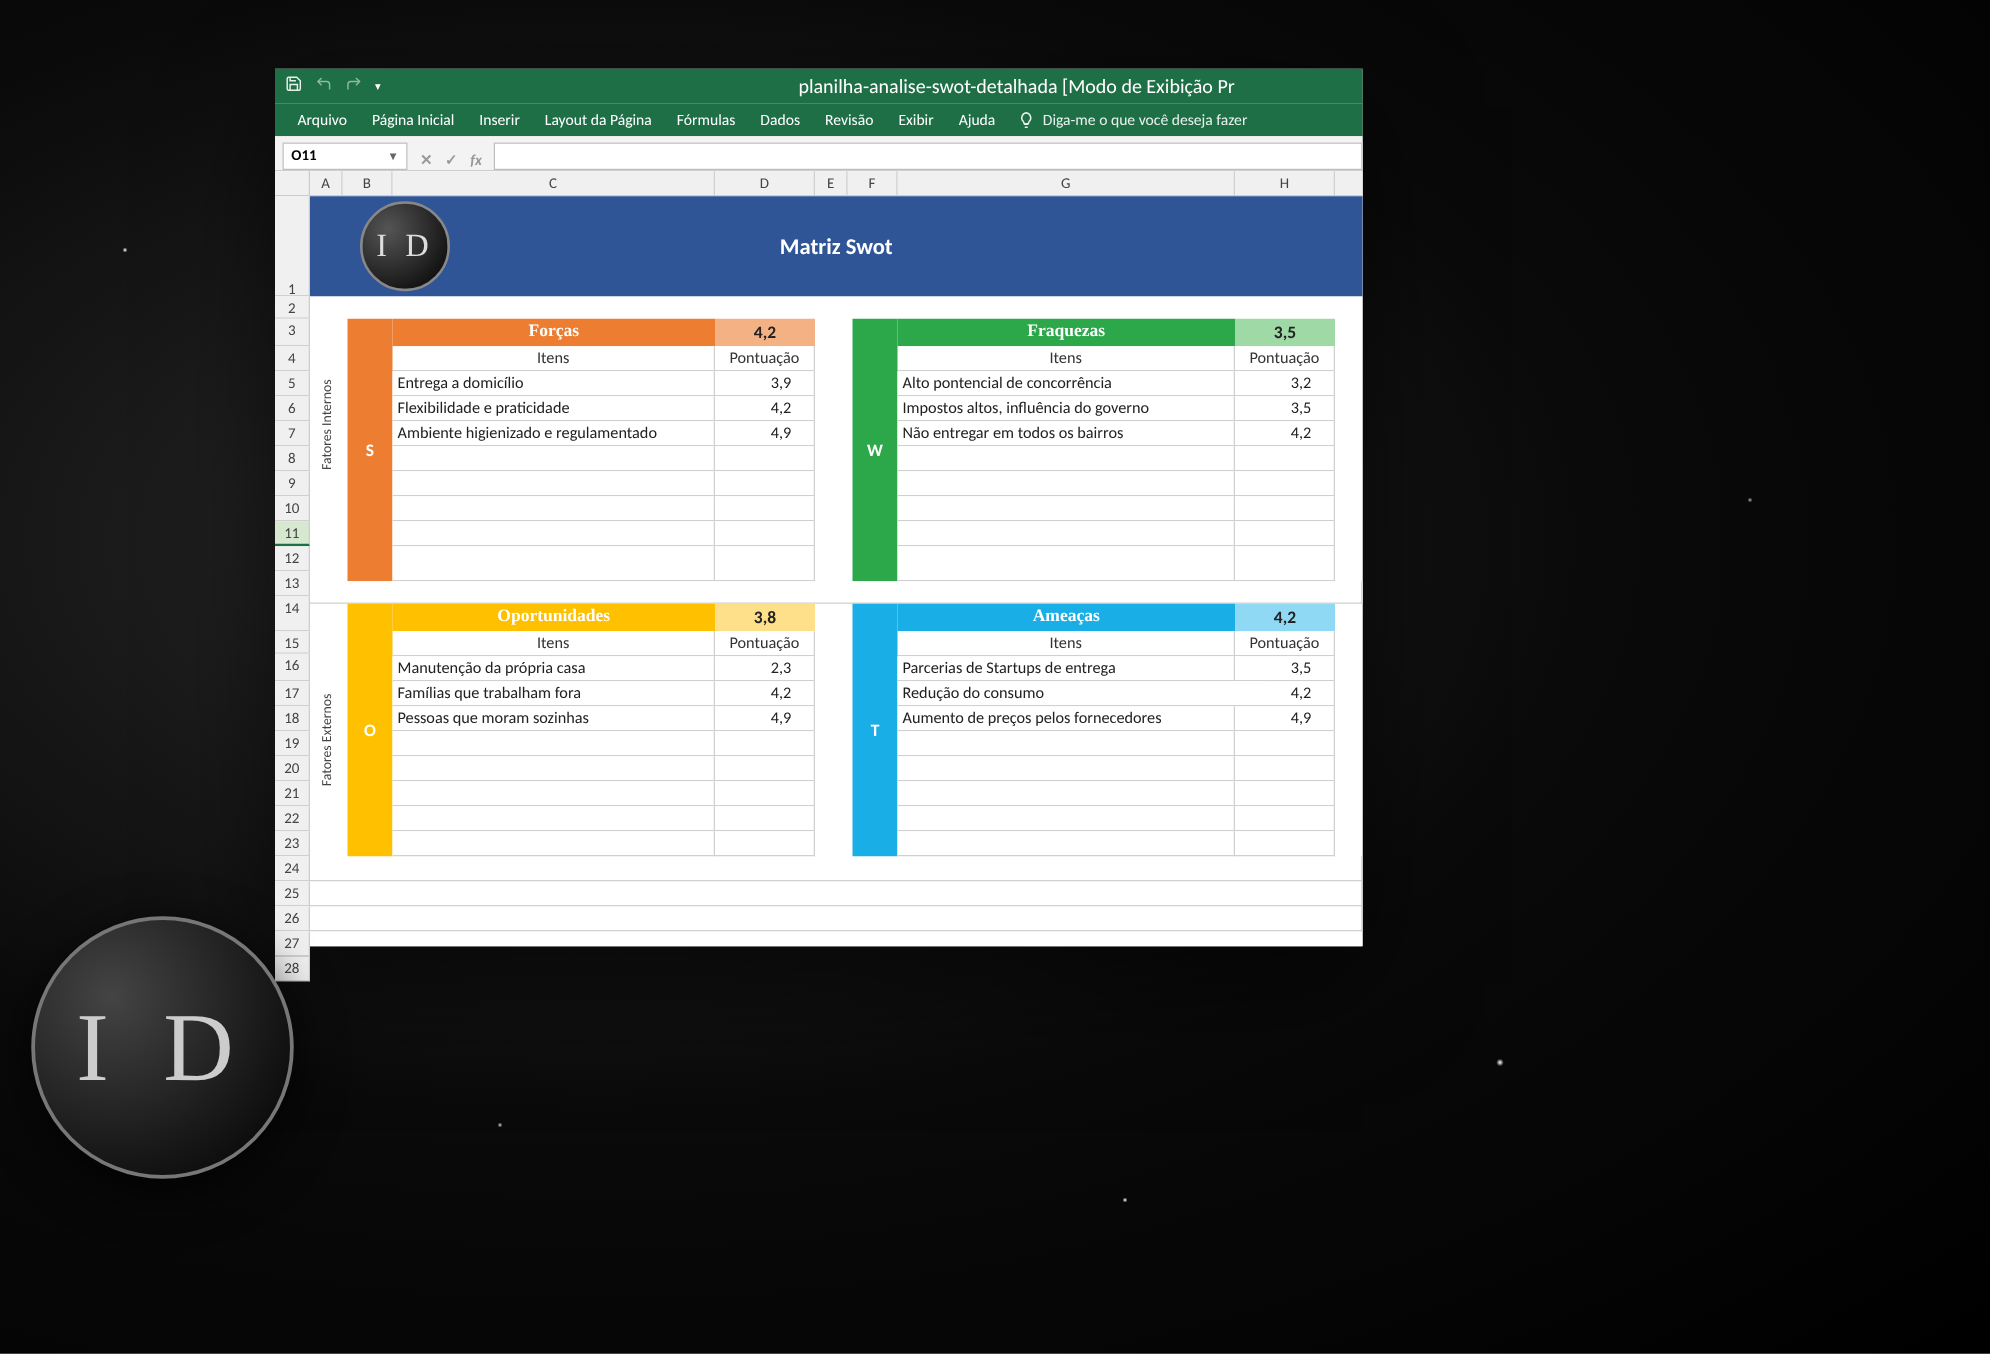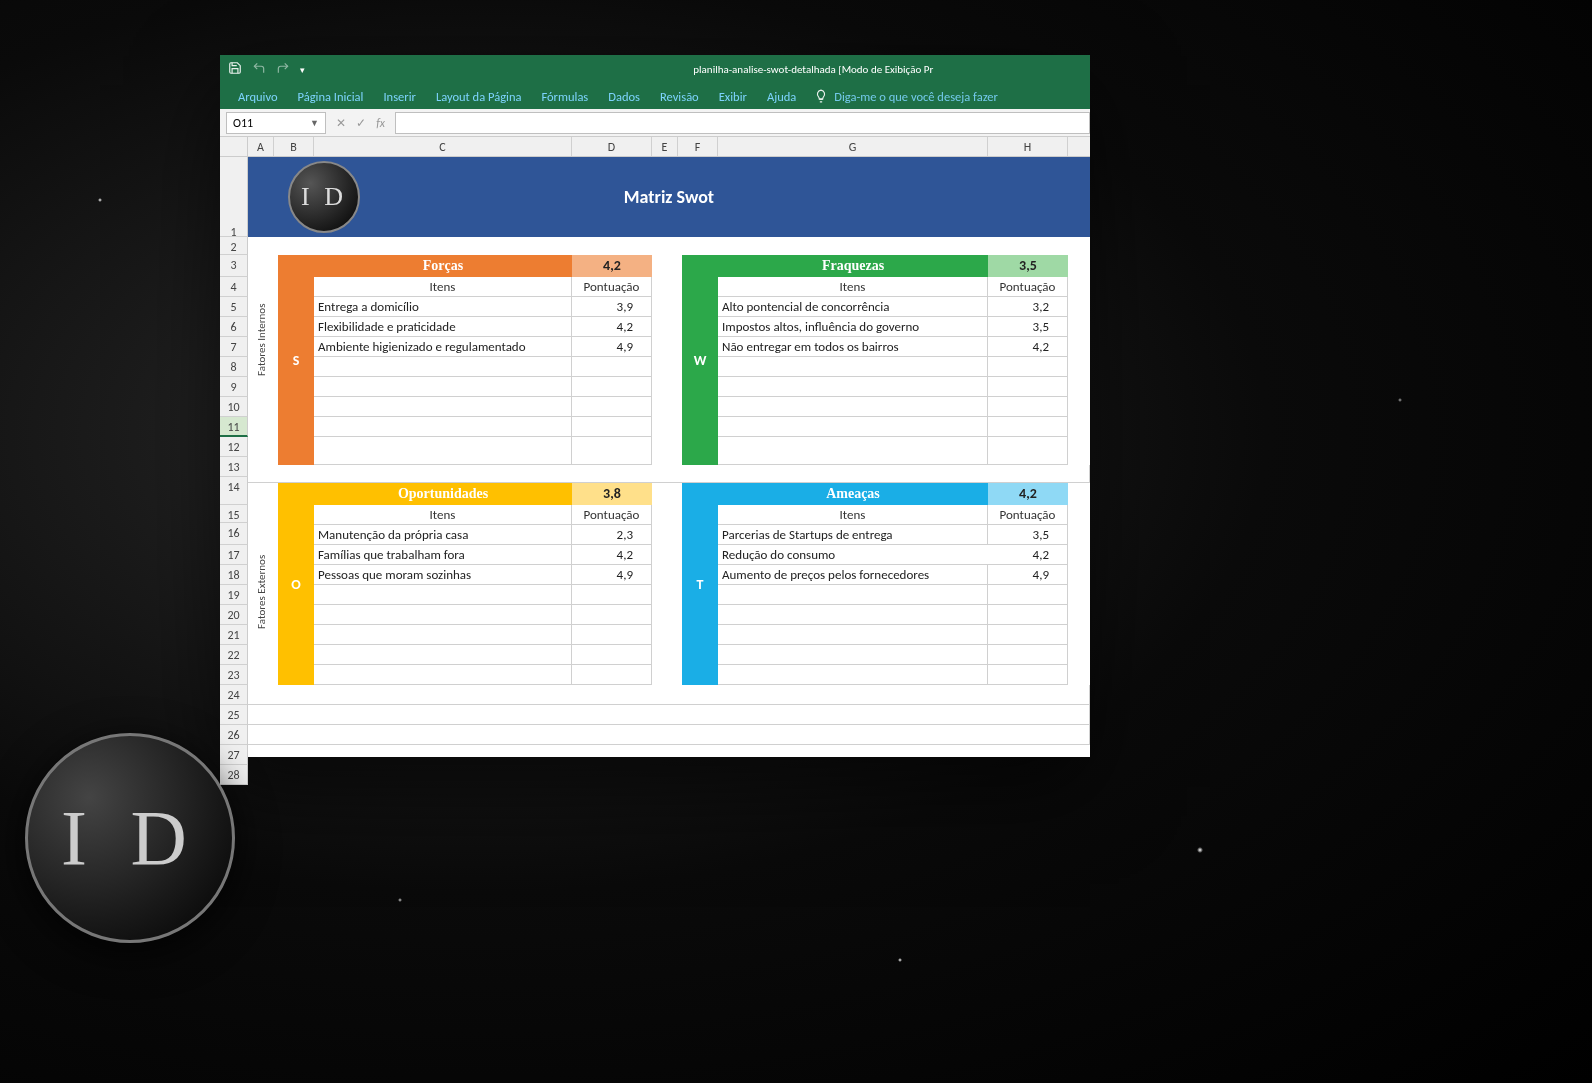--- a/index.html
+++ b/index.html
@@ -38,40 +38,41 @@
     align-items: center;
     padding: 0 8px;
     color: #fff;
     font-size: 12px;
   }
   .qat { display:flex; align-items:center; gap:10px; }
   .qat .icon { opacity:.9; }
   .titlebar .title-text {
     flex:1; text-align:center; white-space:nowrap; overflow:hidden;
     padding-left: 240px;
-    font-size: 11px;
+    font-size: 16px;
   }
   .ribbon-tabs {
     height: 26px;
     background: #1e6f46;
     display:flex; align-items:center;
-    color:#7dd3fc;
+    color:#ffffff;
     padding: 0 10px;
     gap: 4px;
     font-size: 12.5px;
   }
   .ribbon-tabs .tab { padding: 4px 8px; cursor:pointer; }
   .ribbon-tabs .tell-me { display:flex; align-items:center; gap:6px; margin-left:6px; opacity:.9;}
   .bulb { width:14px; height:14px; }
   .name-fx-bar {
     height: 28px;
     background: #f3f3f3;
     border-bottom: 1px solid #ccc;
-    display:flex; align-items:center;
+    display:flex; align-items:flex-end;
     font-size: 12px;
+    font-weight: bold;
   }
   .name-box {
     width: 100px;
     height: 22px;
     margin-left: 6px;
     background:#fff;
     border:1px solid #bfbfbf;
     display:flex; align-items:center;
     padding:0 6px;
     justify-content:space-between;

